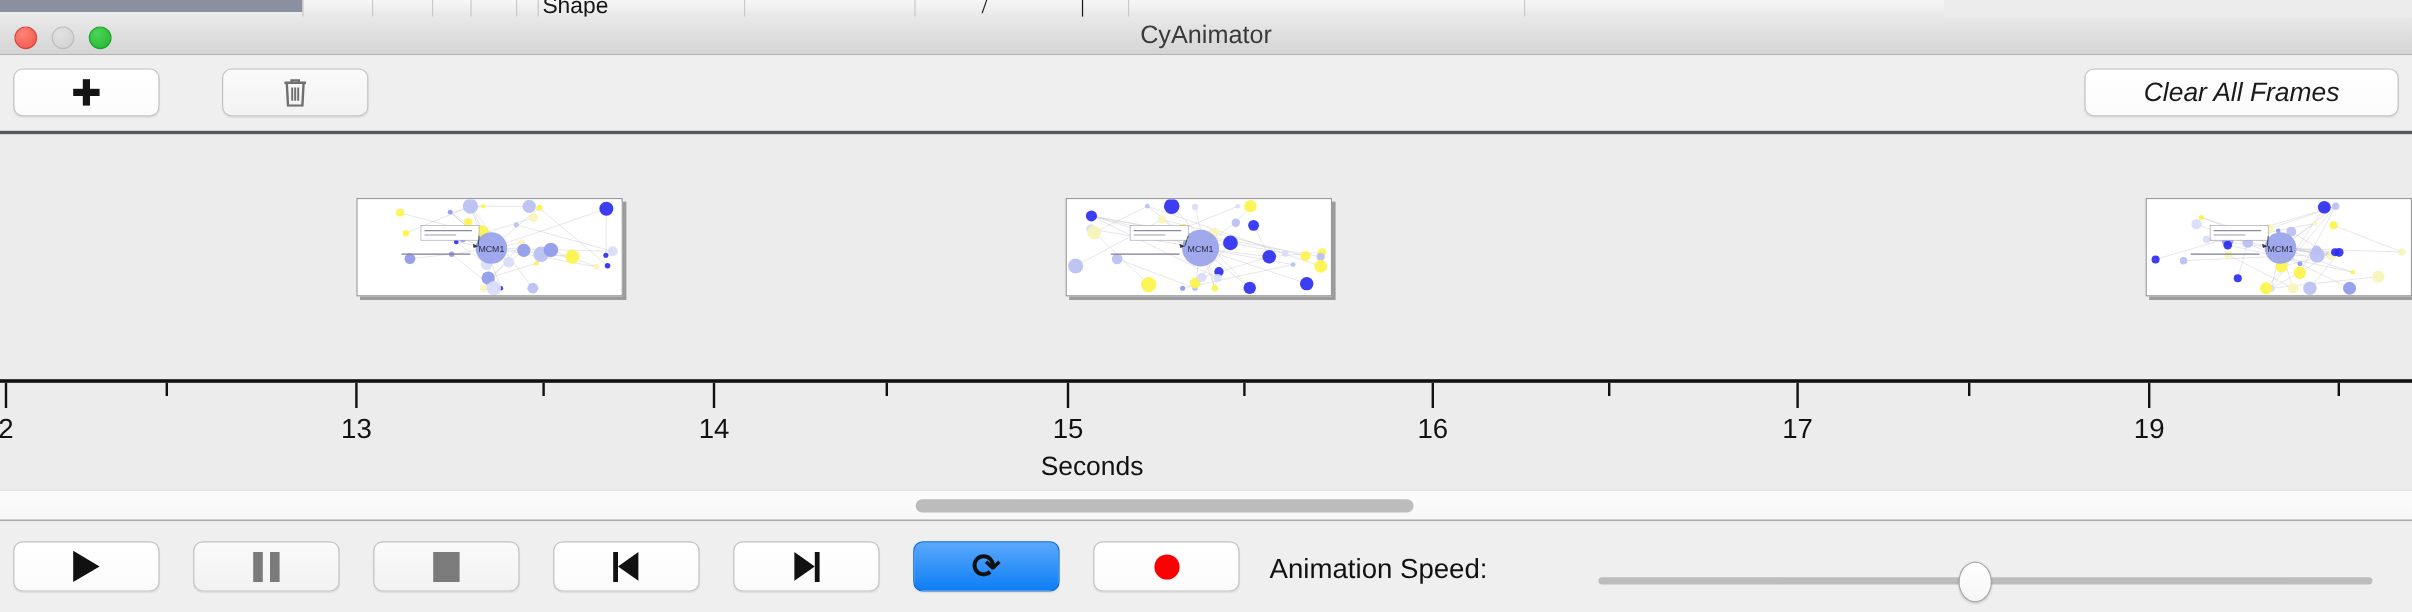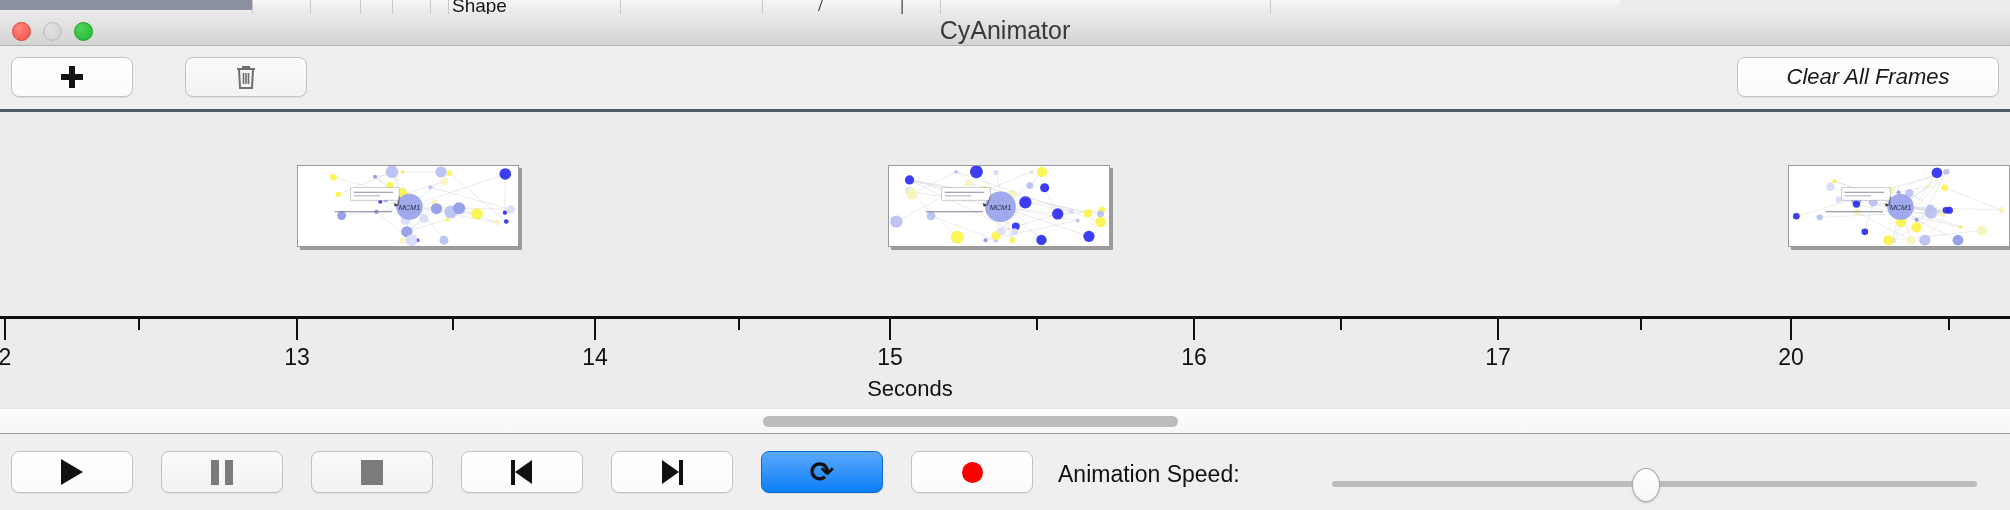--- a/index.html
+++ b/index.html
@@ -44,21 +44,21 @@
     background: linear-gradient(#e9e9e9, #d4d4d4);
     border-bottom: 1px solid #b4b4b4;
   }
   .traffic { position: absolute; left: 12px; top: 8px; display: flex; gap: 12px; }
   .light { width: 19px; height: 19px; border-radius: 50%; }
   .light.close  { background: radial-gradient(circle at 35% 30%, #ff8377, #f0544a); border: 1px solid #d8443c; }
   .light.min    { background: radial-gradient(circle at 35% 30%, #e2e2e2, #cfcfcf); border: 1px solid #bdbdbd; }
   .light.max    { background: radial-gradient(circle at 35% 30%, #4ed45a, #1fb52c); border: 1px solid #1aa326; }
   .wintitle {
     position: absolute; left: 0; top: 0; width: 100%; height: 32px;
-    line-height: 32px; text-align: center; font-size: 25px; color: #3a3a3a;
+    line-height: 32px; text-align: center; font-size: 21px; color: #3a3a3a;
   }
 
   
   .toolbar {
     position: absolute; left: 0; top: 46px; width: 2010px; height: 63px;
     background: #efefef;
   }
   .btn {
     position: absolute;
     border: 1px solid #c3c3c3; border-radius: 8px;
@@ -82,21 +82,21 @@
 
   .trash-icon { width: 20px; height: 24px; }
 
   
   .tl-sep {
     position: absolute; left: 0; top: 109px; width: 2010px; height: 3px;
     background: #555a60;
   }
   .timeline {
     position: absolute; left: 0; top: 112px; width: 2010px; height: 204px;
-    background: #ececec; overflow: hidden; font-style: italic;
+    background: #ececec; overflow: hidden;
   }
   .frame {
     position: absolute;
     background: #ffffff;
     border: 1px solid #9a9a9a;
     box-shadow: 3px 3px 0 rgba(90,90,90,0.55);
     overflow: hidden;
   }
   .frame svg { display: block; }
 
@@ -501,21 +501,21 @@
         <div class="tick major" style="left: 889px;"></div>
         <div class="tick-label" style="left: 890px;">15</div>
         <div class="tick minor" style="left: 1036px;"></div>
         <div class="tick major" style="left: 1193px;"></div>
         <div class="tick-label" style="left: 1194px;">16</div>
         <div class="tick minor" style="left: 1340px;"></div>
         <div class="tick major" style="left: 1497px;"></div>
         <div class="tick-label" style="left: 1498px; text-align: right;">17</div>
         <div class="tick minor" style="left: 1640px;"></div>
         <div class="tick major" style="left: 1790px;"></div>
-        <div class="tick-label" style="left: 1791px;">20</div>
+        <div class="tick-label" style="left: 1791px;">19</div>
         <div class="tick minor" style="left: 1948px;"></div>
       </div>
     <div class="axis-title">
       <span>Seconds</span>
     </div>
   </div>
 
   <div class="hscroll-track">
     <div class="hscroll-thumb"></div>
   </div>

